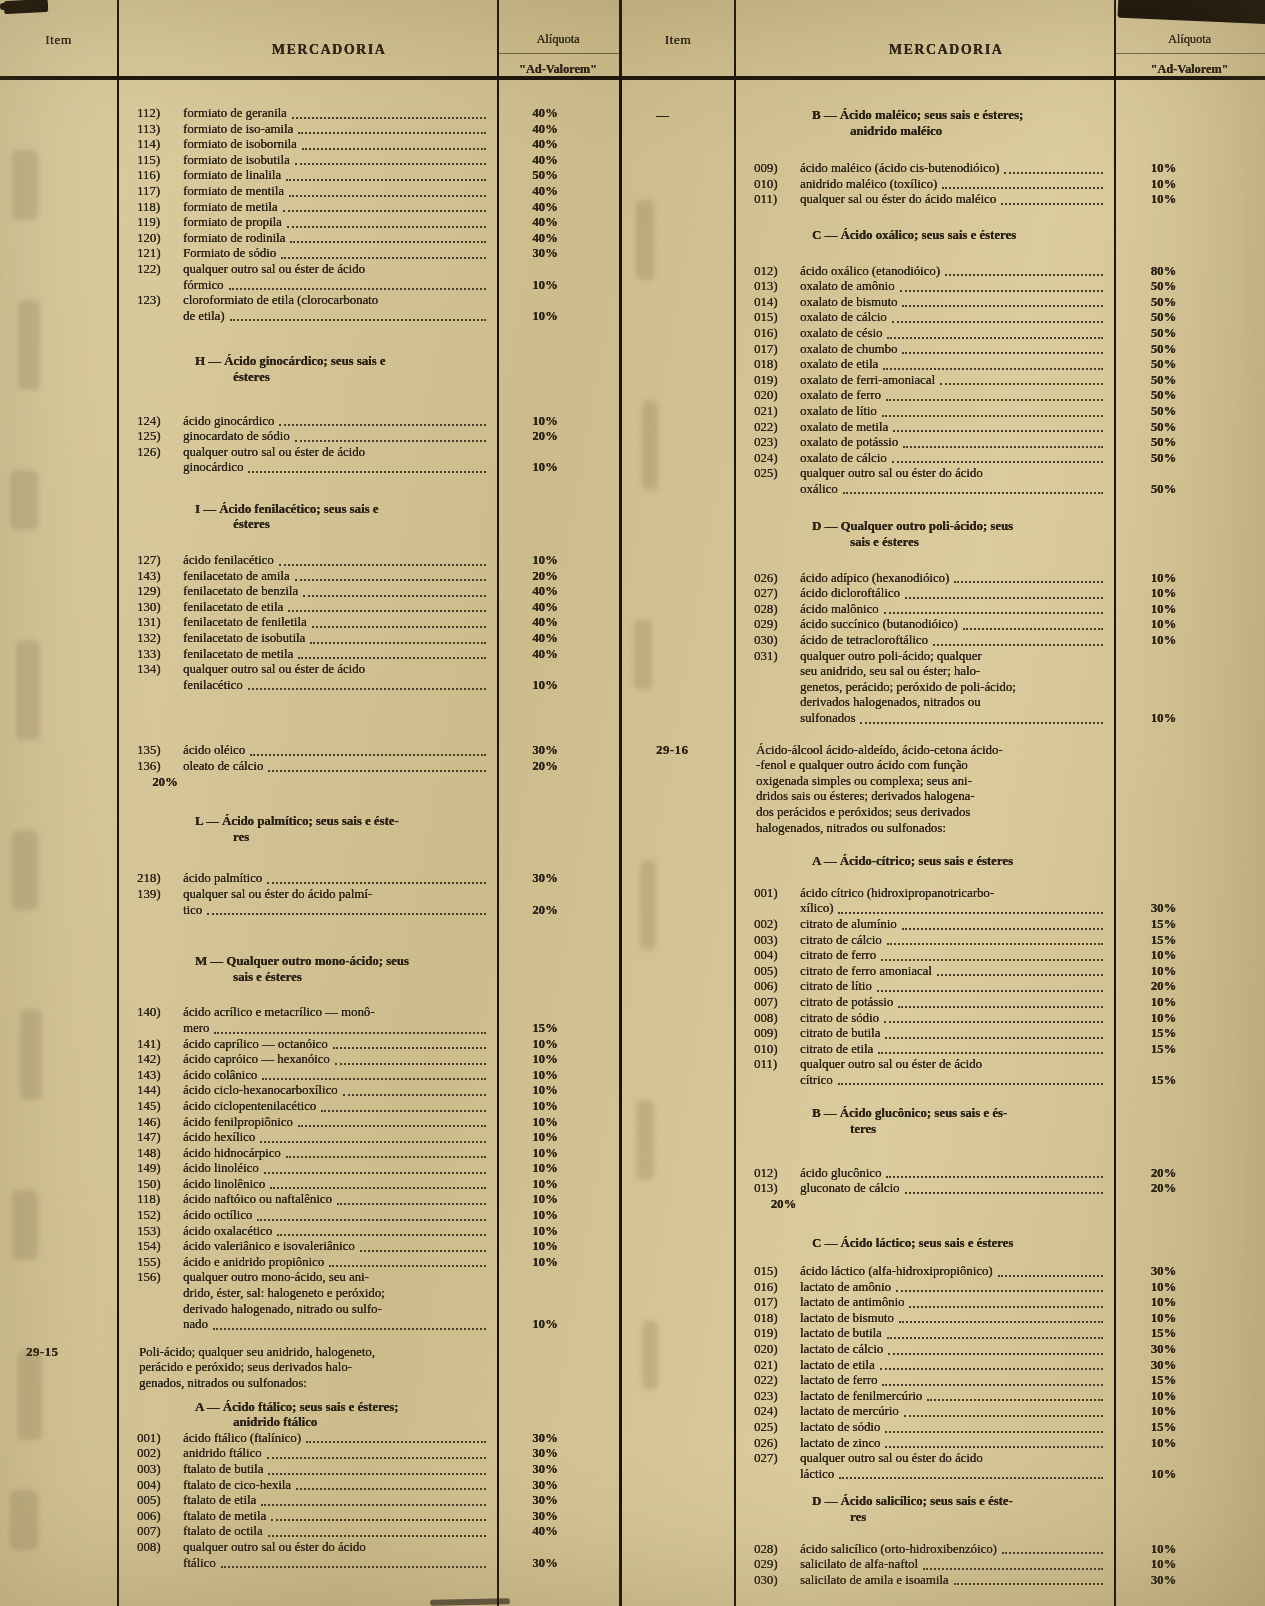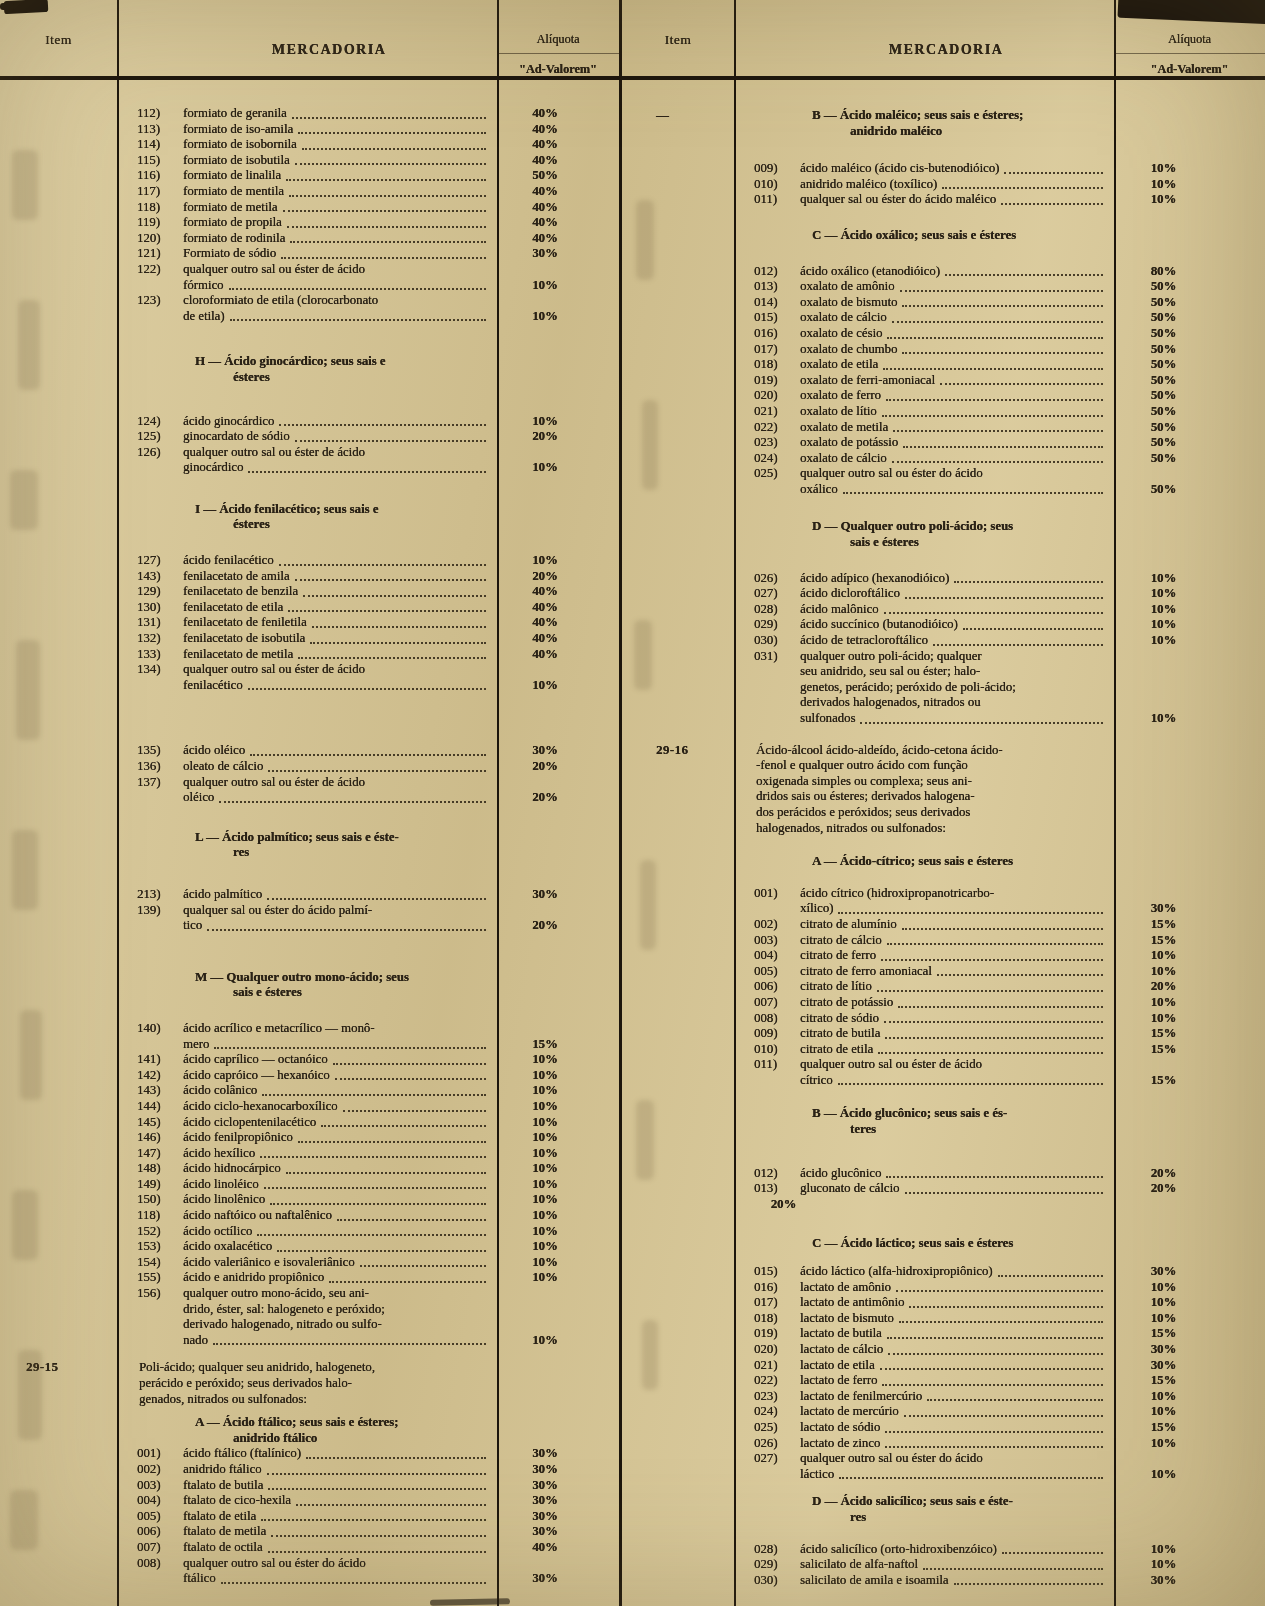--- a/index.html
+++ b/index.html
@@ -370,44 +370,37 @@
             <div class="ln l1 last">
               <span class="num">136)</span>
               <span class="txt">oleato de cálcio</span>
               <span class="dots"></span>
             </div>
           </div>
           <div class="rt">20%</div>
         </div>
         <div class="entry row">
           <div class="gut"></div>
-          <div class="mid">
-            <div class="ln l1"><span class="num">137)</span><span class="txt">qualquer outro sal ou éster de ácido</span></div>
-            <div class="ln cont last">
-              <span class="txt">oléico</span>
-              <span class="dots"></span>
-            </div>
-          </div>
           <div class="rt">20%</div>
         </div>
         <div class="gap" style="height: 24px;"></div>
         <div class="entry head">
           <div class="gut"></div>
           <div class="mid">
             <div class="ln l1"><span class="txt">L — Ácido palmítico; seus sais e éste-</span></div>
             <div class="ln cont"><span class="txt">res</span></div>
           </div>
           <div class="rt"></div>
         </div>
         <div class="gap" style="height: 26px;"></div>
         <div class="entry row">
           <div class="gut"></div>
           <div class="mid">
             <div class="ln l1 last">
-              <span class="num">213)</span>
+              <span class="num">218)</span>
               <span class="txt">ácido palmítico</span>
               <span class="dots"></span>
             </div>
           </div>
           <div class="rt">30%</div>
         </div>
         <div class="entry row">
           <div class="gut"></div>
           <div class="mid">
             <div class="ln l1"><span class="num">139)</span><span class="txt">qualquer sal ou éster do ácido palmí-</span></div>

